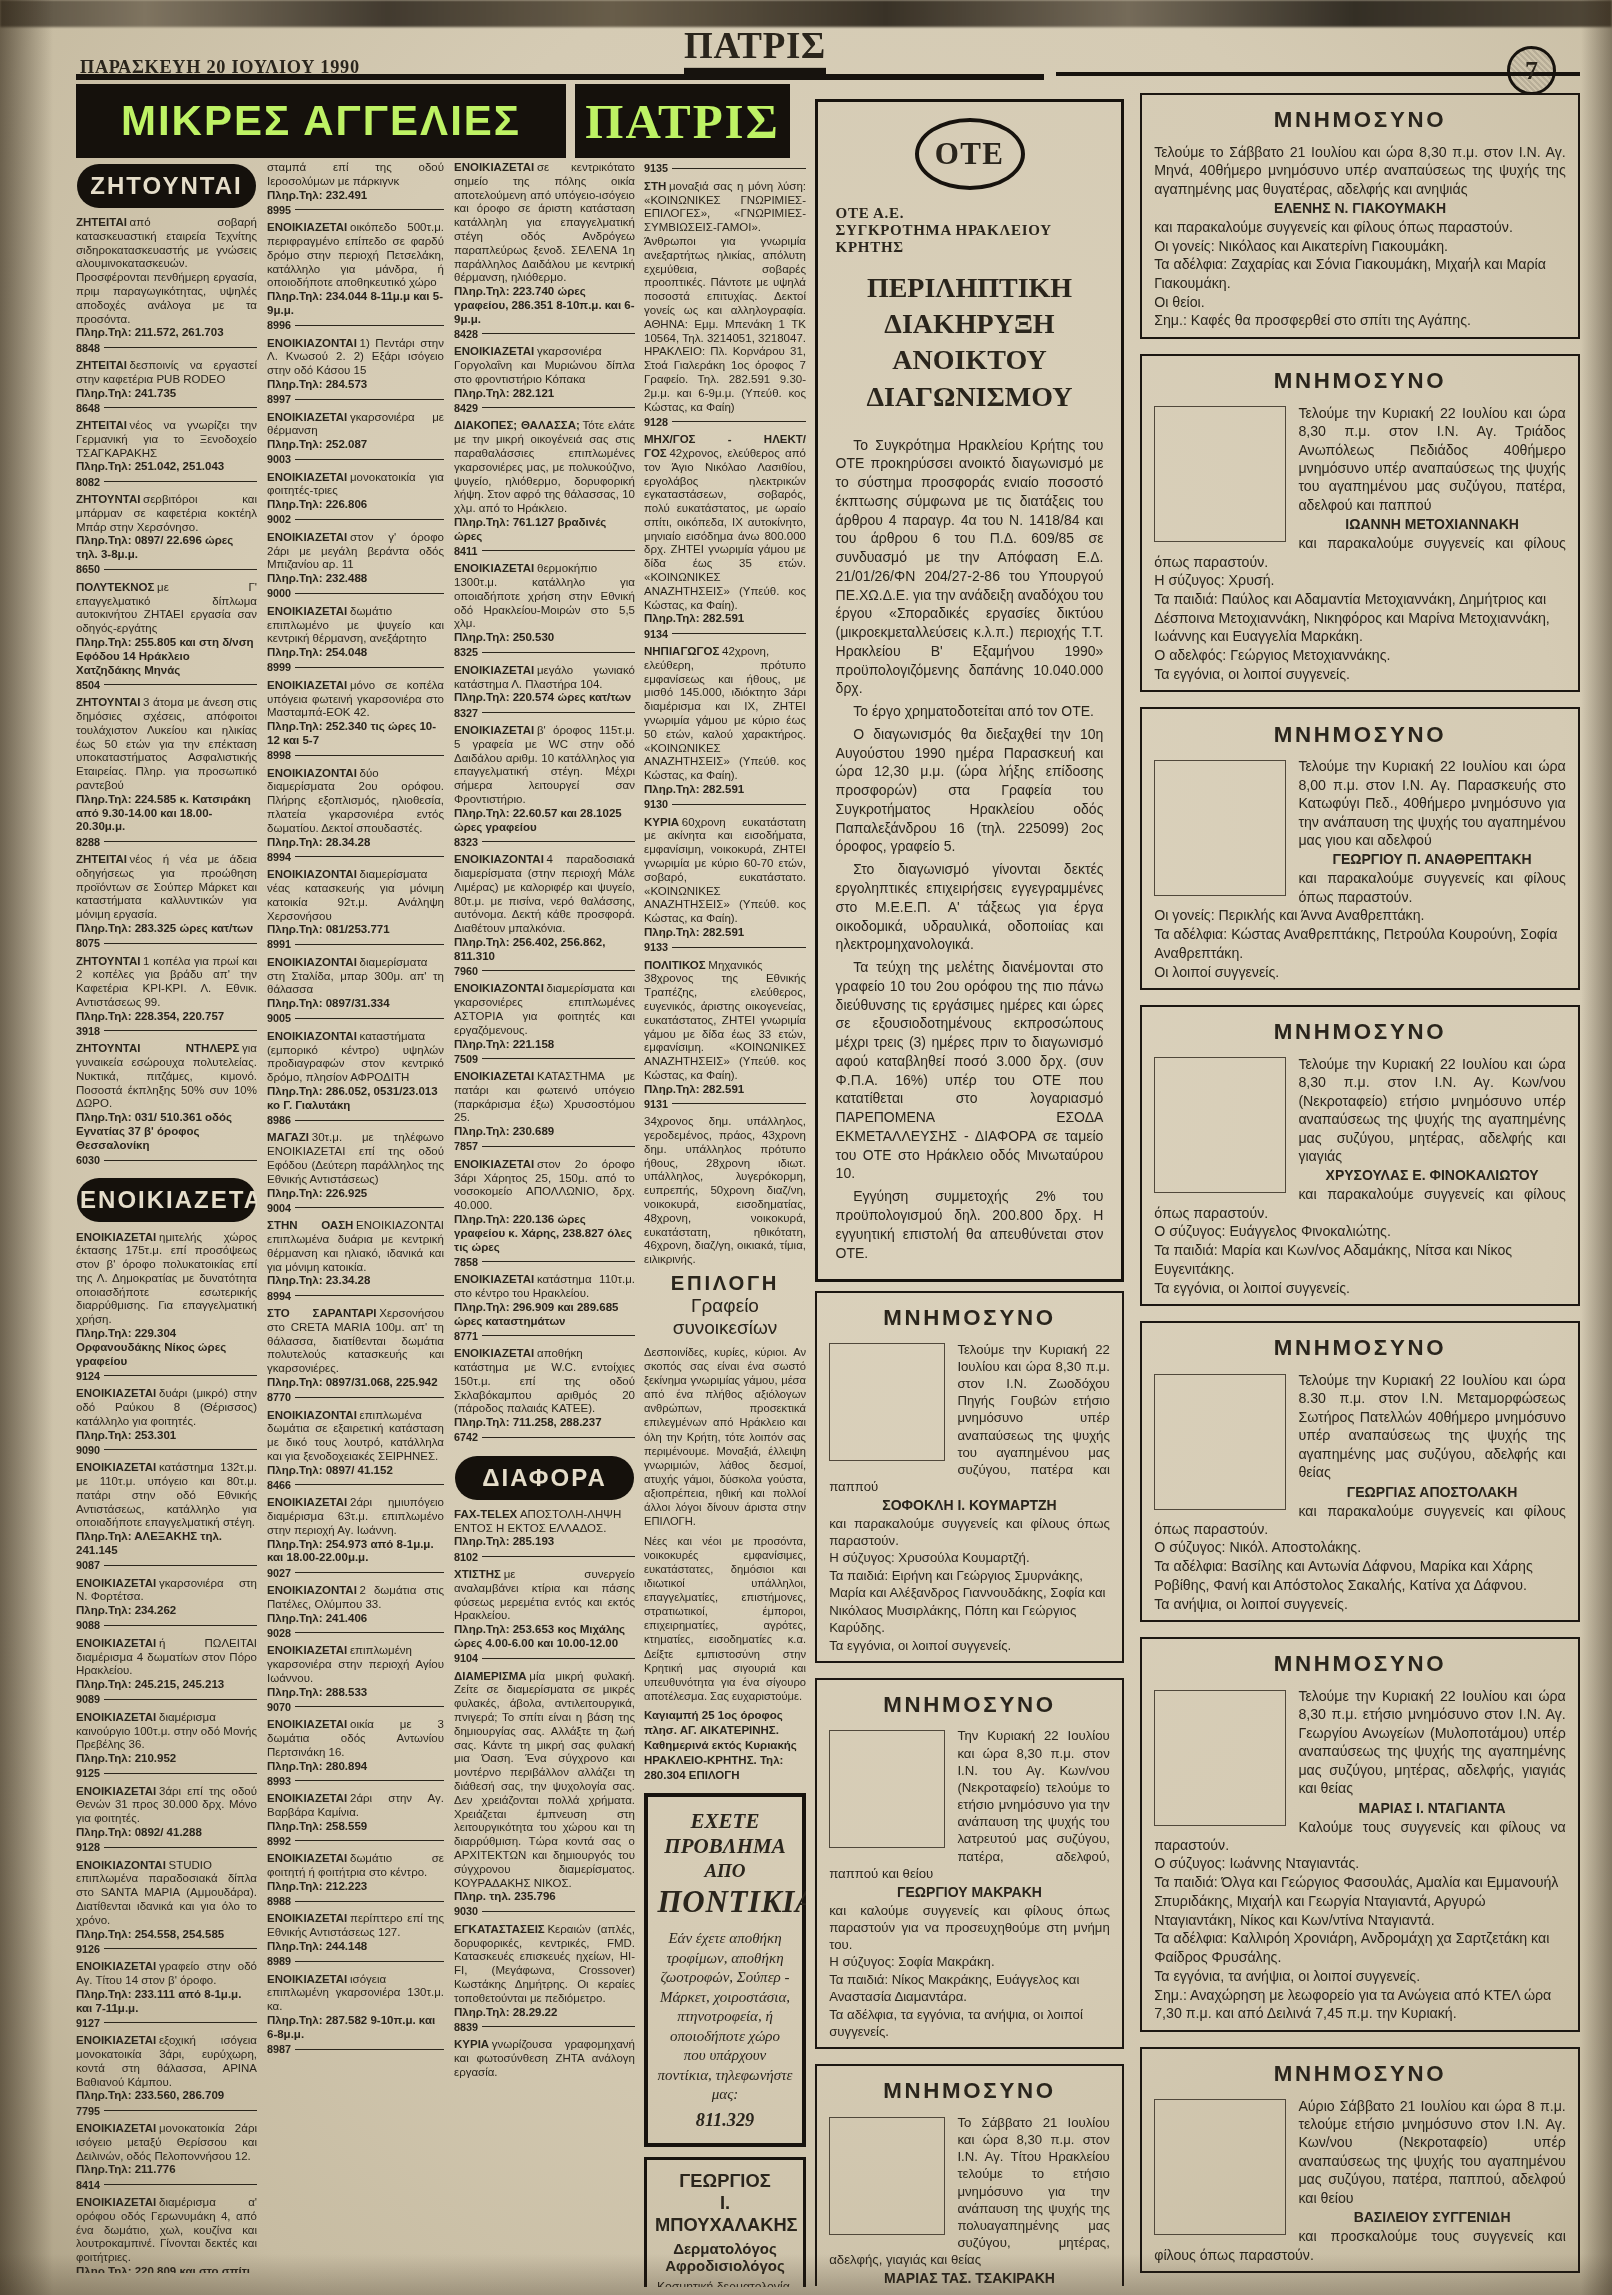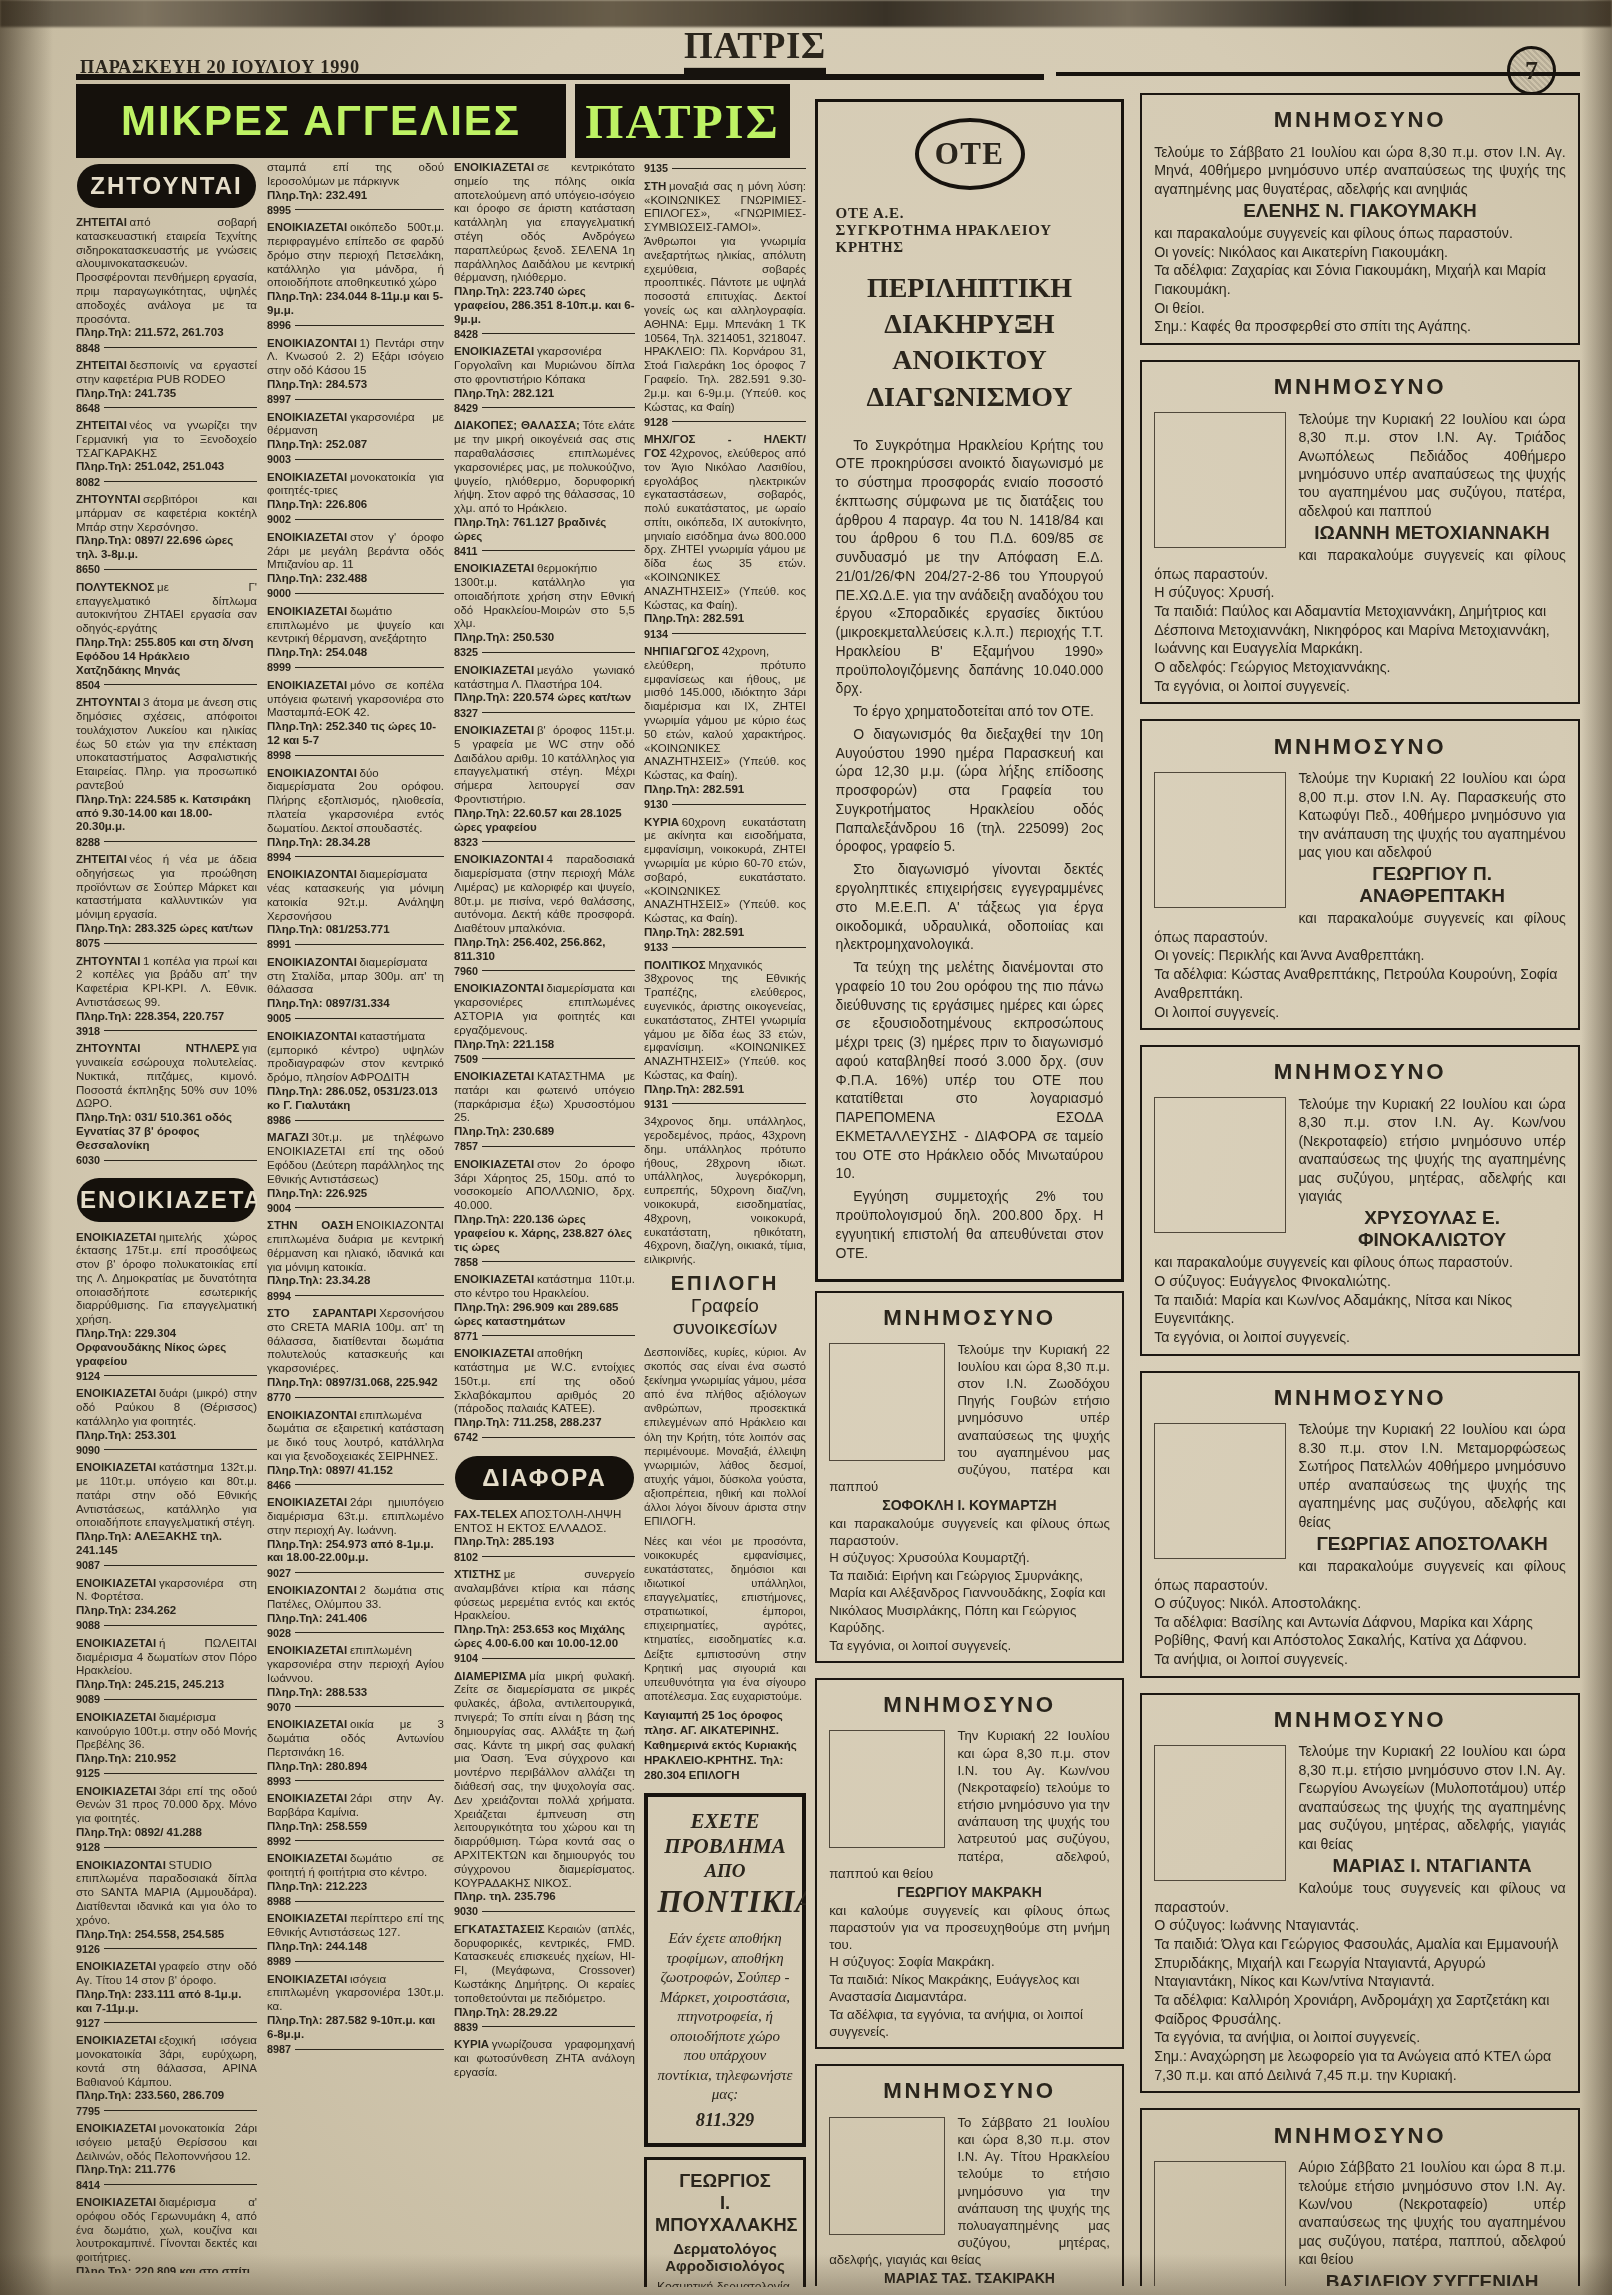--- a/index.html
+++ b/index.html
@@ -97,21 +97,21 @@
     background:
       radial-gradient(ellipse 36% 27% at 50% 30%, #a headbreak 0,transparent 0),
       radial-gradient(ellipse 36% 27% at 50% 30%, #a49780 0 58%, rgba(0,0,0,0) 64%),
       radial-gradient(ellipse 64% 34% at 50% 82%, #4b4134 0 60%, rgba(0,0,0,0) 67%),
       linear-gradient(#7e7363,#5a5043);}
   .col6 .mem-photo{width:130px;height:134px;}
   .col5 .mem-photo{width:114px;height:116px;}
   .mem-flow{overflow:visible;}
   .mem-body{font-size:14.2px;line-height:1.3;text-align:justify;}
   .col5 .mem-body{font-size:13.2px;}
-  .mem-name{font-weight:900;font-size:19px;text-align:center;margin:2px 0;}
+  .mem-name{font-weight:900;font-size:14px;text-align:center;margin:2px 0;}
   .col5 .mem-name{font-size:14px;}
   .mem-after{font-size:14.2px;line-height:1.3;text-align:justify;}
   .col5 .mem-after{font-size:13.2px;}
   .mem-line{font-size:14.2px;line-height:1.32;}
   .col5 .mem-line{font-size:13.2px;}
 </style>
 </head>
 <body>
 
 <div class="page">
@@ -262,21 +262,21 @@
         <div class="ad">
           <div class="ad-body"><b class="ad-lead">ΕΝΟΙΚΙΑΖΕΤΑΙ</b><span>διαμέρισμα καινούργιο 100τ.μ. στην οδό Μονής Πρεβέλης 36.</span></div>
           <div class="ad-phone">Πληρ.Τηλ: 210.952</div>
           <div class="ad-ref">
             <span>9125</span>
             <span class="ad-ref-line"></span>
           </div>
         </div>
 
         <div class="ad">
-          <div class="ad-body"><b class="ad-lead">ΕΝΟΙΚΙΑΖΕΤΑΙ</b><span>3άρι επί της οδού Θενών 31 προς 70.000 δρχ. Μόνο για φοιτητές.</span></div>
+          <div class="ad-body"><b class="ad-lead">ΕΝΟΙΚΙΑΖΕΤΑΙ</b><span>3άρι επί της οδού Θενών 31 προς 30.000 δρχ. Μόνο για φοιτητές.</span></div>
           <div class="ad-phone">Πληρ.Τηλ: 0892/ 41.288</div>
           <div class="ad-ref">
             <span>9128</span>
             <span class="ad-ref-line"></span>
           </div>
         </div>
 
         <div class="ad">
           <div class="ad-body"><b class="ad-lead">ΕΝΟΙΚΙΑΖΟΝΤΑΙ</b><span>STUDIO επιπλωμένα παραδοσιακά δίπλα στο SANTA ΜΑΡΙΑ (Αμμουδάρα). Διατίθενται ιδανικά και για όλο το χρόνο.</span></div>
           <div class="ad-phone">Πληρ.Τηλ: 254.558, 254.585</div>

